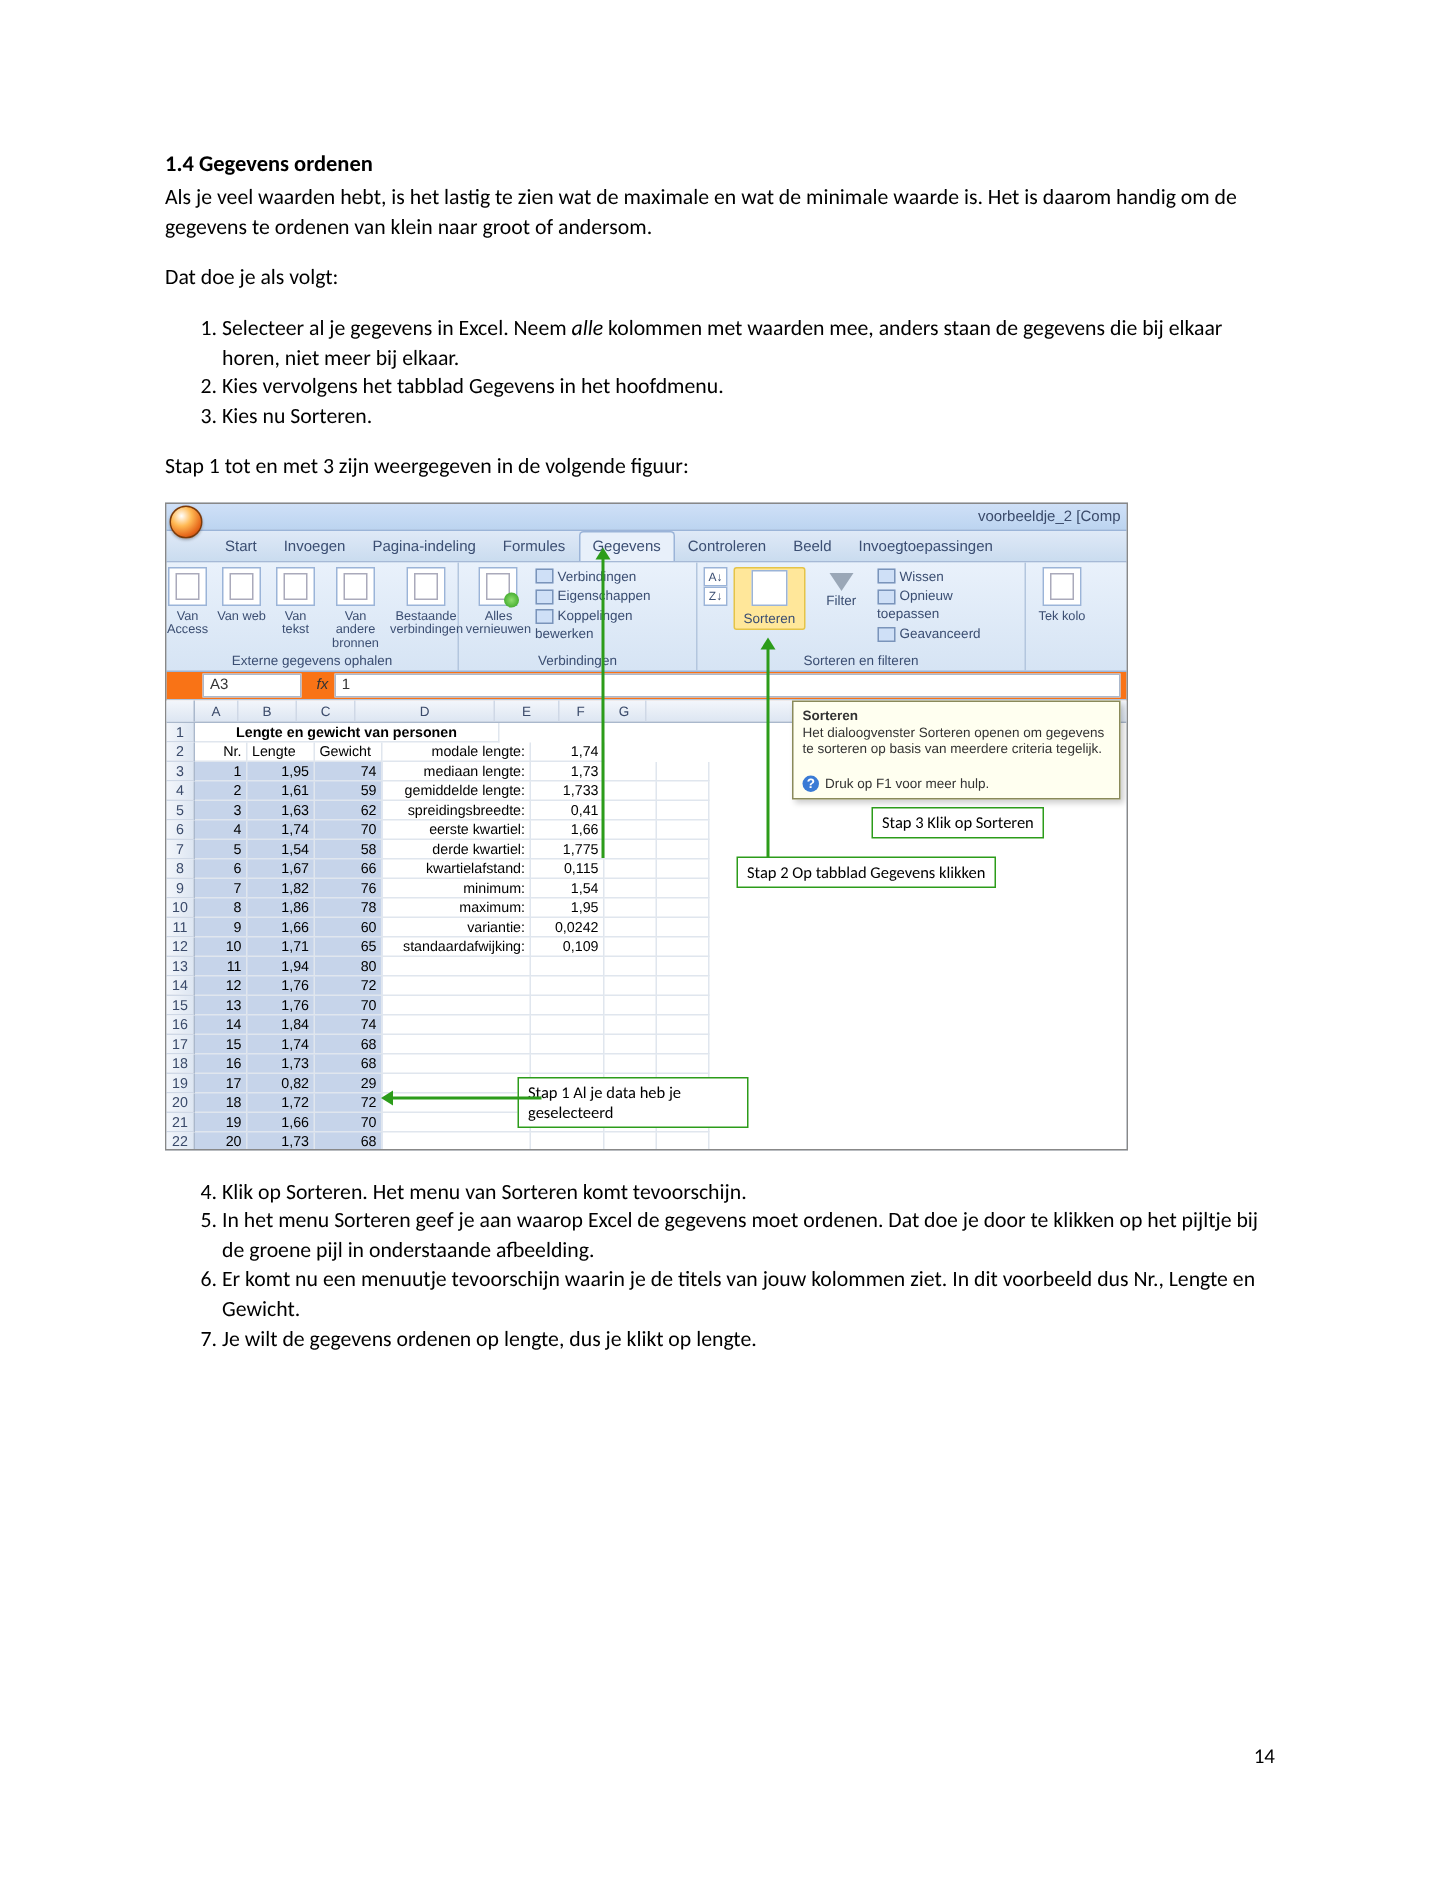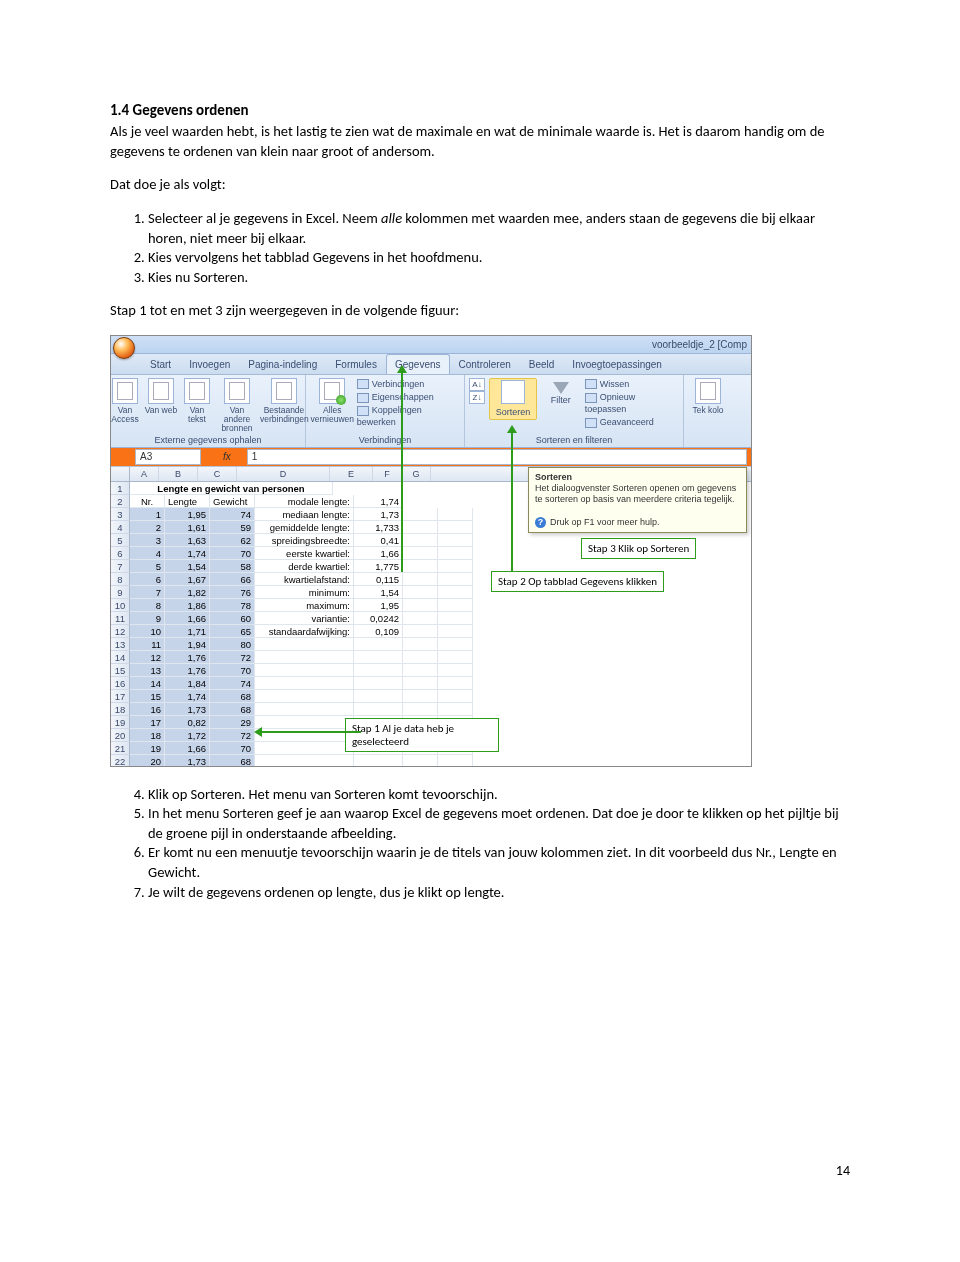--- a/index.html
+++ b/index.html
@@ -200,21 +200,21 @@
   }
   .namebox {
     width: 60px;
     background: #fff;
     border: 1px solid #abb8cc;
     height: 14px;
     margin: 0 6px 0 24px;
     padding-left: 4px;
     line-height: 14px;
   }
-  .fx { margin: 0 16px; font-style: italic; }
+  .fx { margin: 0 4px; font-style: italic; }
   .fxval {
     background: #fff;
     border: 1px solid #abb8cc;
     flex: 1;
     height: 14px;
     margin-right: 4px;
     padding-left: 4px;
     line-height: 14px;
   }
   .sheet {
@@ -421,21 +421,21 @@
       <div class="ch chE">E</div>
       <div class="ch chF">F</div>
       <div class="ch chG">G</div>
     </div>
     <div class="row">
         <div class="rh">1</div>
         <div class="cell cA bold" style="text-align:center;width:196px">Lengte en gewicht van personen</div>
       </div>
     <div class="row">
         <div class="rh">2</div>
-      <div class="cell cA" style="text-align:center">Nr.</div>
+      <div class="cell cA" style="text-align:right">Nr.</div>
       <div class="cell cB" style="text-align:left">Lengte</div>
       <div class="cell cC" style="text-align:left">Gewicht</div>
       <div class="cell cD">modale lengte:</div>
       <div class="cell cE">1,74</div>
     </div>
     <div id="data-body">
         <div class="row sel">
           <div class="rh">3</div>
     <div class="cell cA sel">1</div>
     <div class="cell cB sel">1,95</div>

